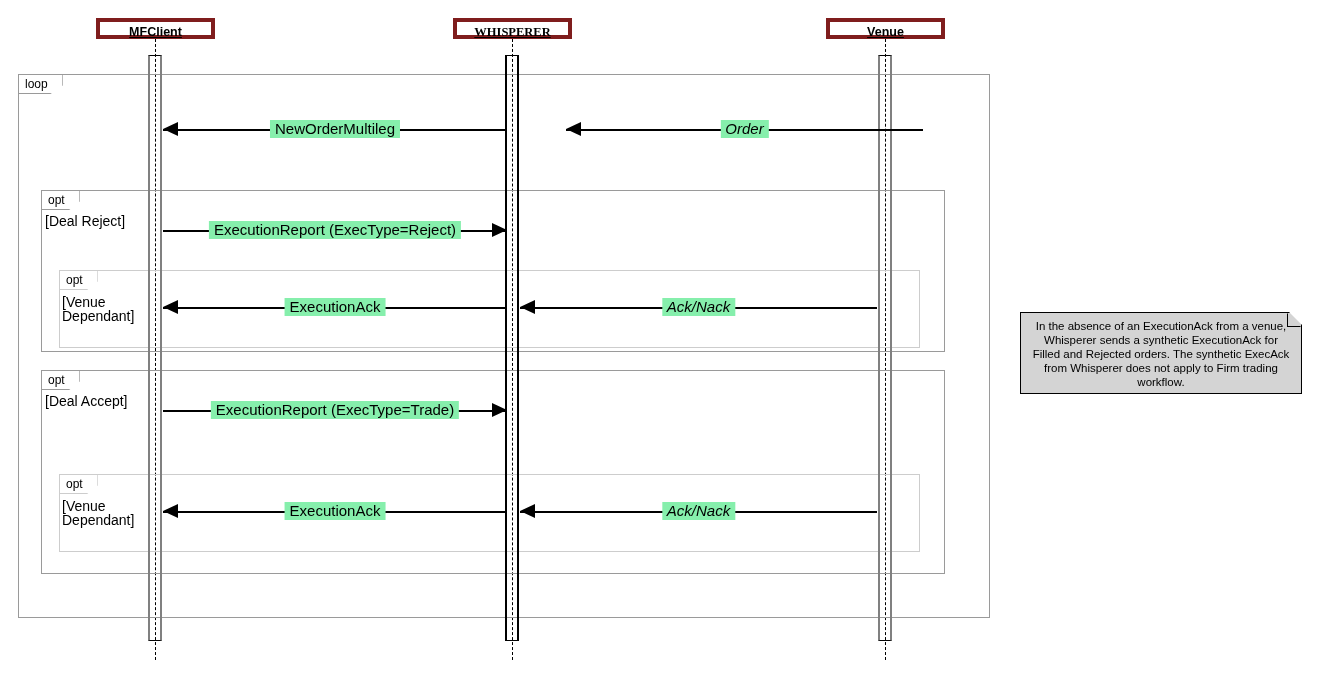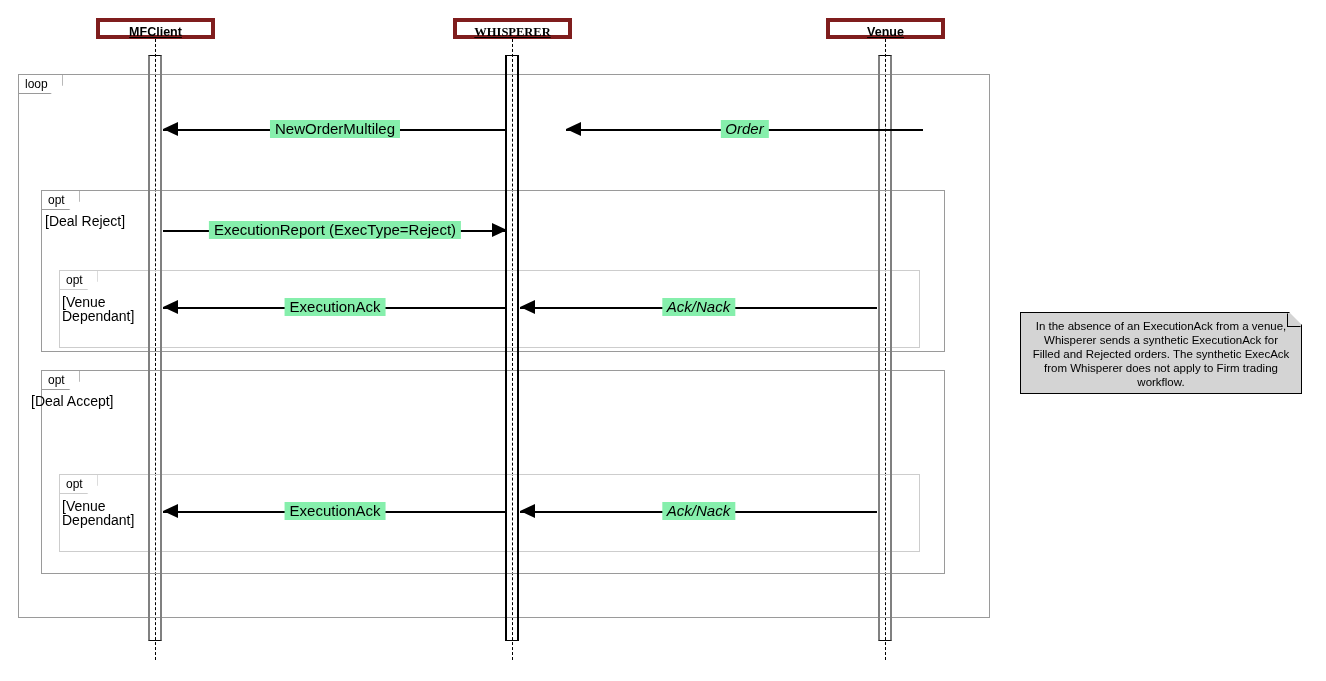--- a/index.html
+++ b/index.html
@@ -190,21 +190,21 @@
 
   <div class="fragment light" style="left:59px; top:270px; width:861px; height:78px;">
     <div class="fragment-tab">opt</div>
   </div>
   <div class="fragment-guard" style="left:62px; top:295px;">[Venue
 Dependant]</div>
 
   <div class="fragment" style="left:41px; top:370px; width:904px; height:204px;">
     <div class="fragment-tab">opt</div>
   </div>
-  <div class="fragment-guard" style="left:31px; top:394px;">[Deal Accept]</div>
+  <div class="fragment-guard" style="left:45px; top:394px;">[Deal Accept]</div>
 
   <div class="fragment light" style="left:59px; top:474px; width:861px; height:78px;">
     <div class="fragment-tab">opt</div>
   </div>
   <div class="fragment-guard" style="left:62px; top:499px;">[Venue
 Dependant]</div>
 
   <div class="activation gray" style="left:148px; top:55px; height:586px;"></div>
   <div class="activation black" style="left:505px; top:55px; height:586px;"></div>
   <div class="activation gray" style="left:878px; top:55px; height:586px;"></div>
@@ -233,20 +233,25 @@
     <div class="msg-arrow left"></div>
     <div class="msg-label">ExecutionAck</div>
   </div>
 
   <div class="message" style="left:520px; top:299px; width:357px;">
     <div class="msg-line"></div>
     <div class="msg-arrow left"></div>
     <div class="msg-label italic">Ack/Nack</div>
   </div>
 
+  <div class="message" style="left:163px; top:402px; width:344px;">
+    <div class="msg-line"></div>
+    <div class="msg-arrow right"></div>
+    <div class="msg-label">ExecutionReport (ExecType=Trade)</div>
+  </div>
 
 
   <div class="message" style="left:163px; top:503px; width:344px;">
     <div class="msg-line"></div>
     <div class="msg-arrow left"></div>
     <div class="msg-label">ExecutionAck</div>
   </div>
 
   <div class="message" style="left:520px; top:503px; width:357px;">
     <div class="msg-line"></div>

